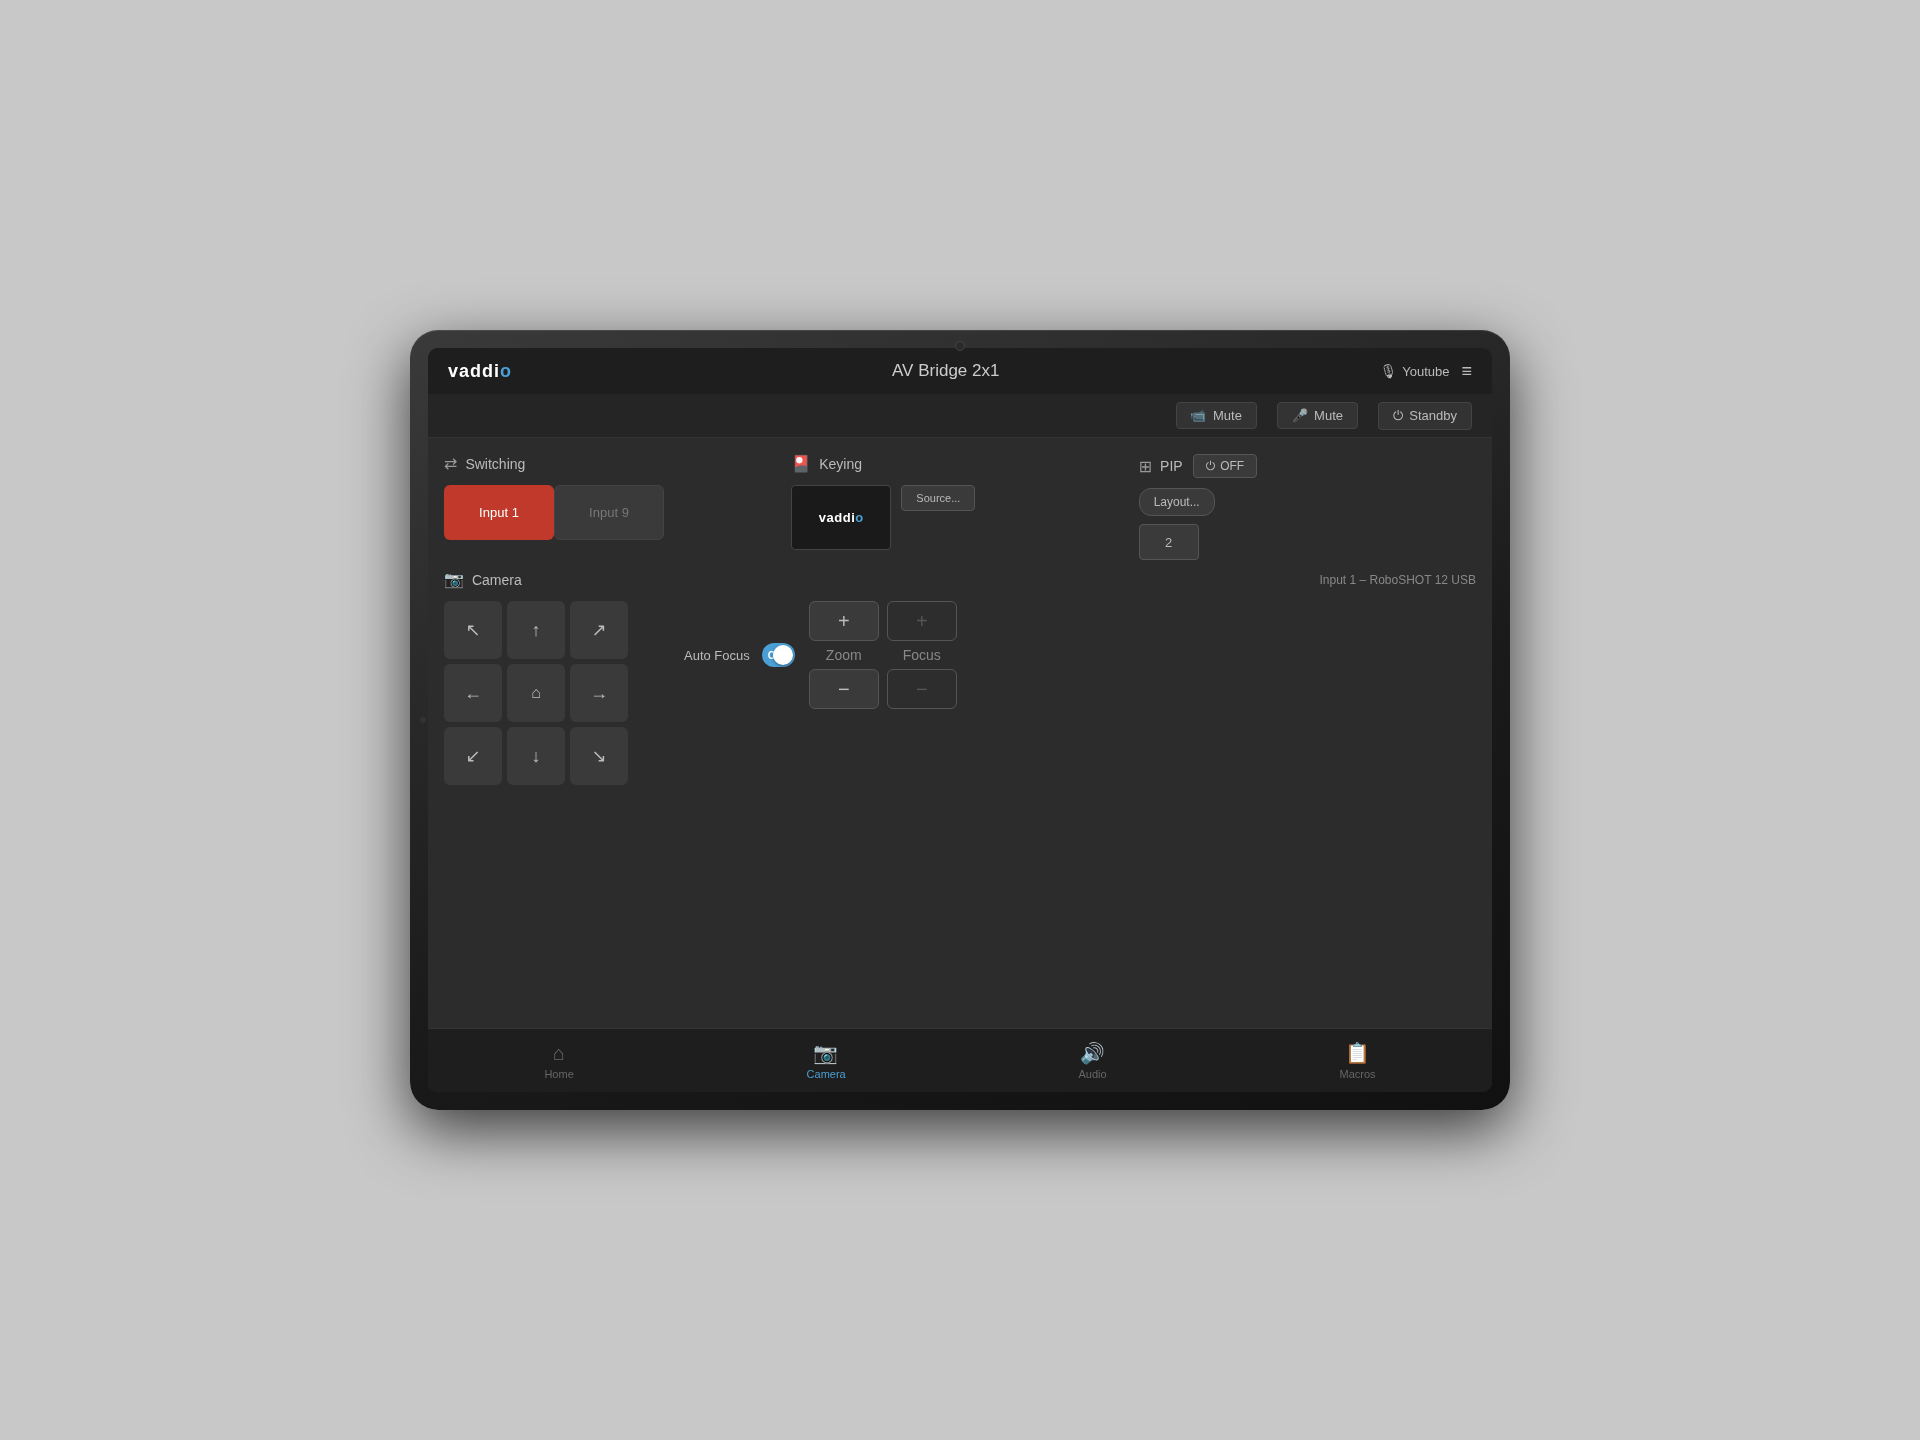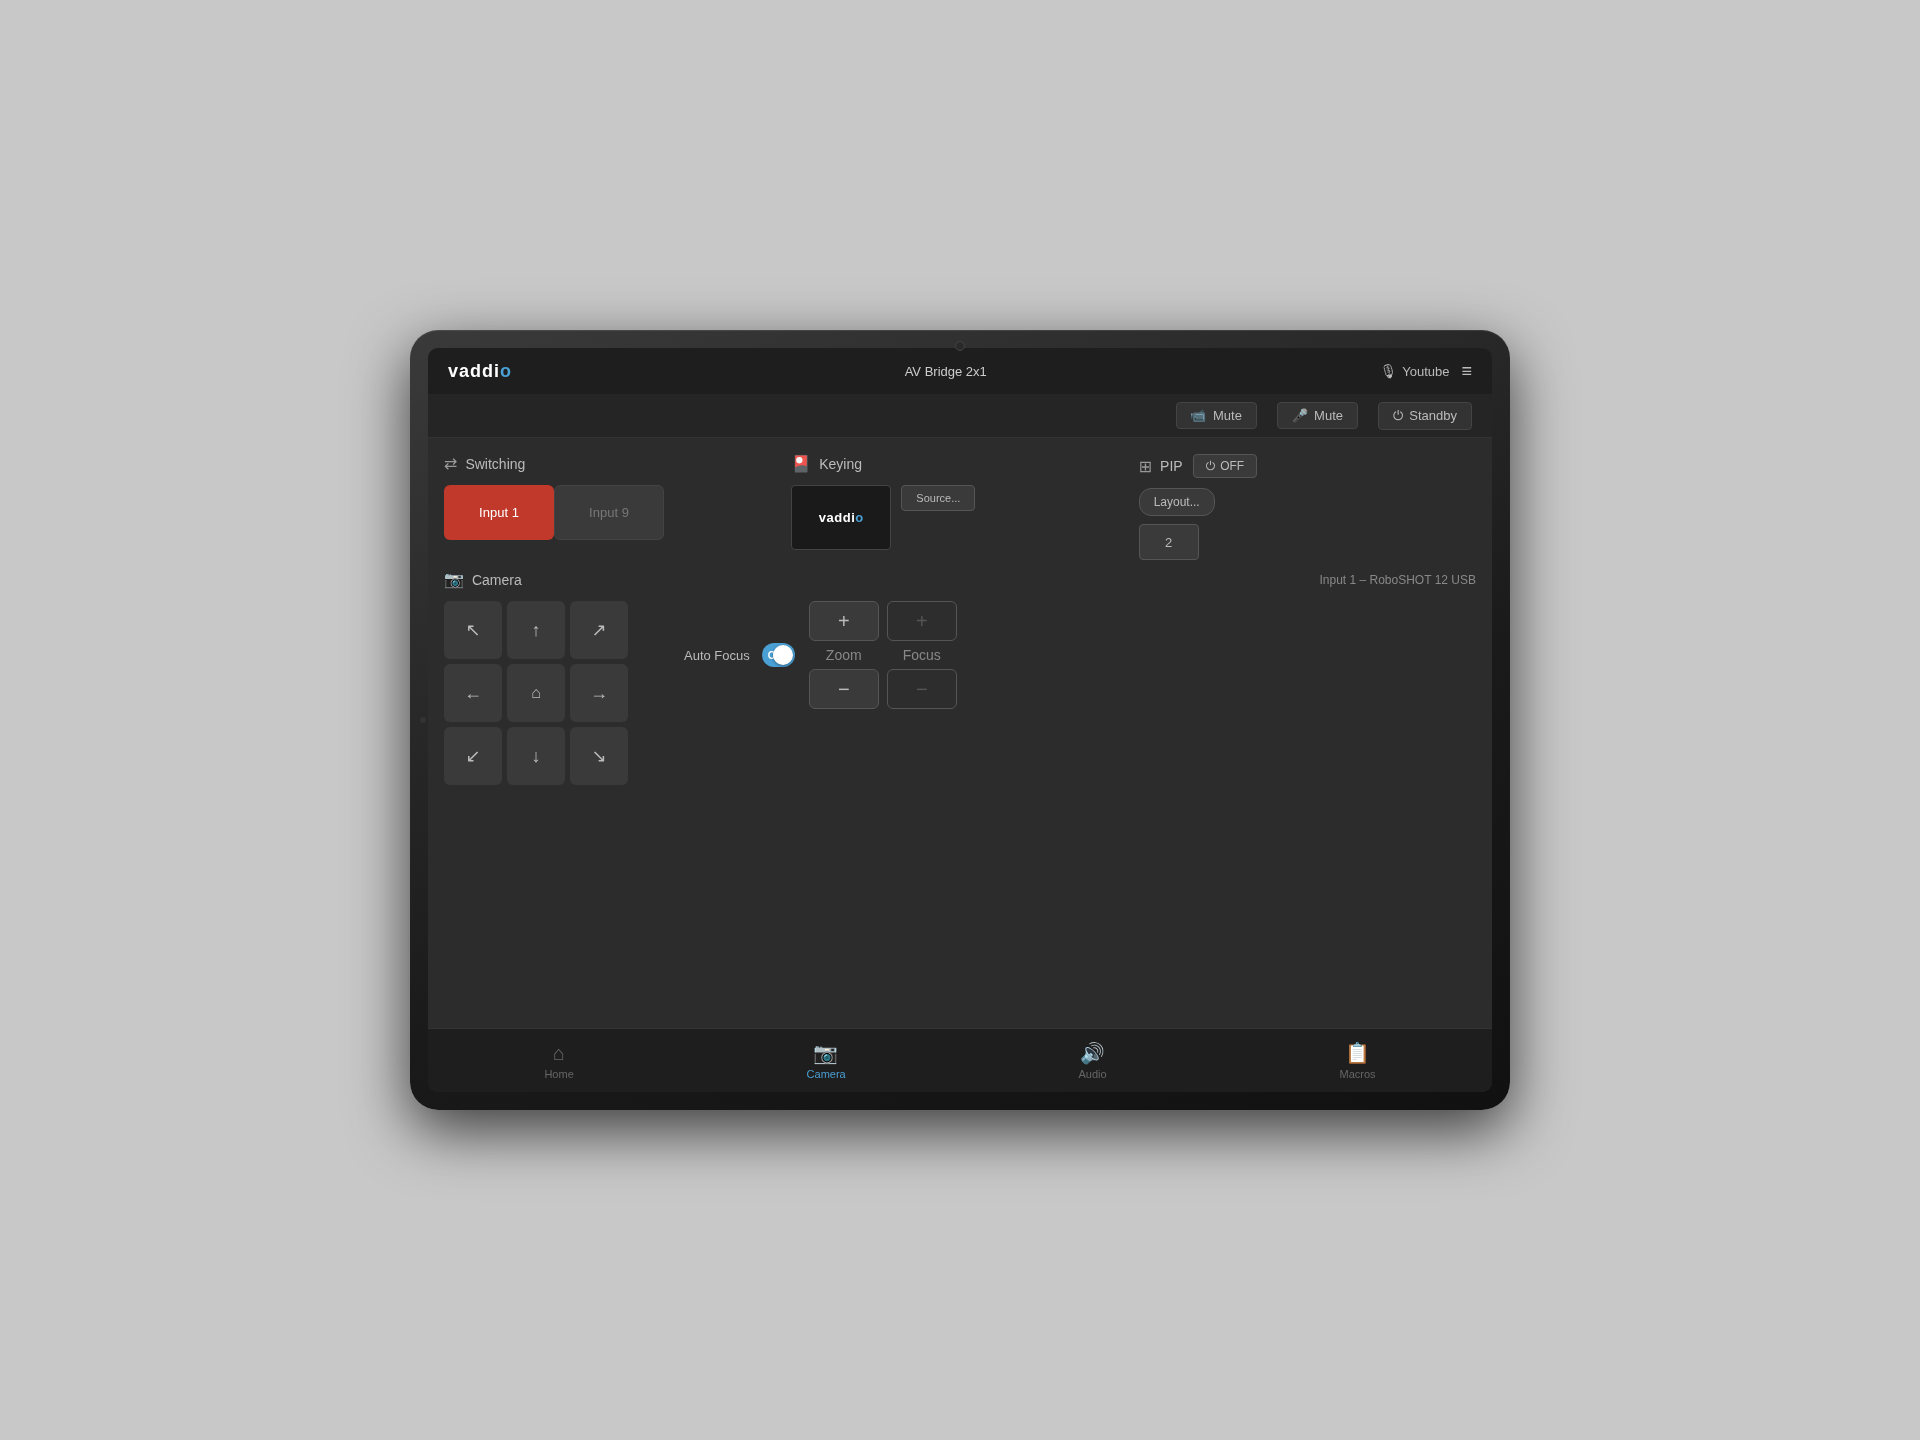--- a/index.html
+++ b/index.html
@@ -72,21 +72,21 @@
       color: #fff;
       font-size: 18px;
       font-weight: bold;
       letter-spacing: 1px;
     }
     .logo span { color: #4a9fd4; }
     .top-bar-title {
       flex: 1;
       text-align: center;
       color: #ccc;
-      font-size: 13px;
+      font-size: 17px;
     }
     .top-bar-right {
       display: flex;
       align-items: center;
       gap: 12px;
       color: #999;
       font-size: 13px;
     }
     .youtube-btn {
       display: flex;

